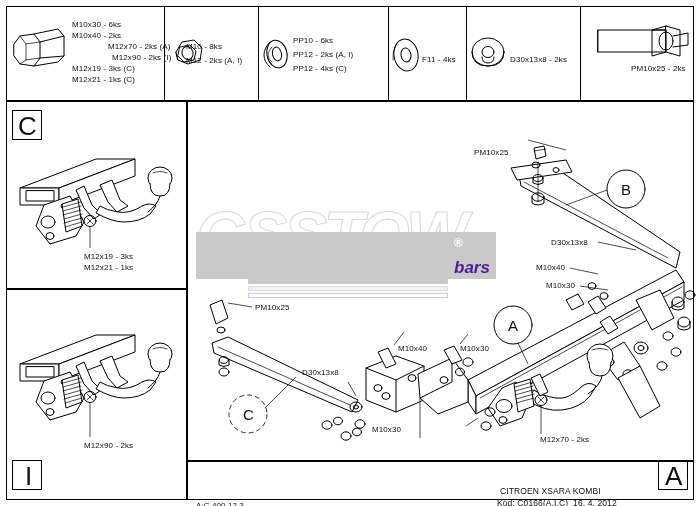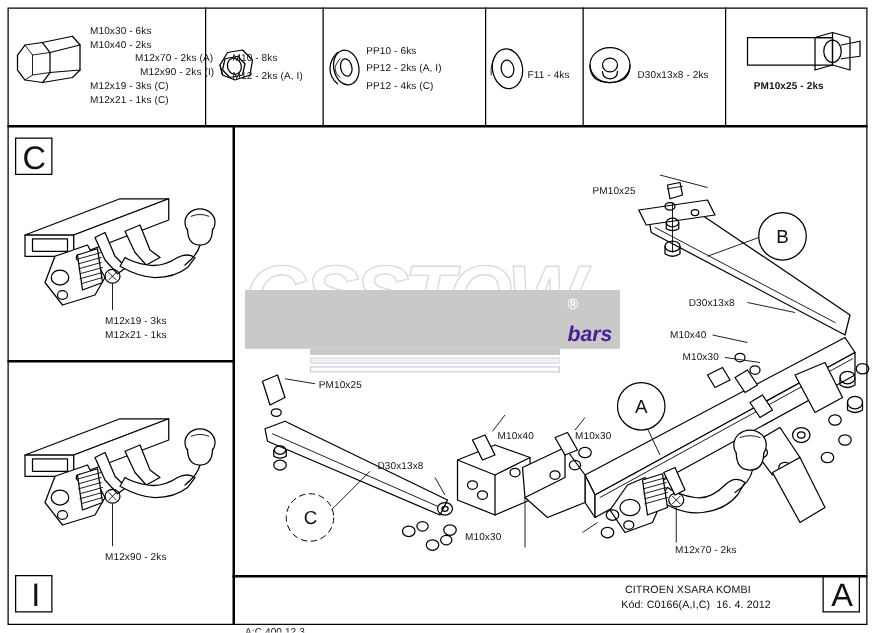--- a/index.html
+++ b/index.html
@@ -8,21 +8,21 @@
   #sheet{position:relative;width:700px;height:506px;background:#fff;}
 
   .ln{position:absolute;background:#000;}
   .hline{height:1px;}
   .vline{width:1px;}
 
   .box{position:absolute;border:1px solid #000;box-sizing:border-box;}
 
   .txt{position:absolute;white-space:pre;font-size:8px;line-height:10px;
        letter-spacing:.1px;color:#111;}
-  .txt.b{font-size:8.5px;}
+  .txt.b{font-size:8.5px;margin-top:20px;}
   .big{font-size:26px;line-height:26px;font-weight:300;}
   .mid{font-size:15px;line-height:15px;}
 
   svg{position:absolute;top:0;left:0;overflow:visible;}
   .s{fill:none;stroke:#000;stroke-width:1;
      stroke-linejoin:round;stroke-linecap:round;}
   .sf{fill:#fff;stroke:#000;stroke-width:1;stroke-linejoin:round;}
   .thin{stroke-width:.7;}
   .lead{fill:none;stroke:#000;stroke-width:.7;}
   .dash{fill:none;stroke:#000;stroke-width:.8;stroke-dasharray:5 3;}
@@ -132,21 +132,21 @@
   <div class="txt" style="left:186px;top:56px;">M12 - 2ks (A, I)</div>
 
   <div class="txt" style="left:293px;top:36px;">PP10 - 6ks</div>
   <div class="txt" style="left:293px;top:50px;">PP12 - 2ks (A, I)</div>
   <div class="txt" style="left:293px;top:64px;">PP12 - 4ks (C)</div>
 
   <div class="txt" style="left:422px;top:55px;">F11 - 4ks</div>
 
   <div class="txt" style="left:510px;top:55px;">D30x13x8 - 2ks</div>
 
-  <div class="txt" style="left:603px;top:64px;font-weight:bold;">PM10x25 - 2ks</div>
+  <div class="txt" style="left:631px;top:64px;">PM10x25 - 2ks</div>
 
   <div class="box" style="left:12px;top:110px;width:30px;height:30px;"></div>
   <div class="txt big" style="left:18px;top:113px;">C</div>
 
   <svg width="700" height="506">
 
     <g>
       <path class="sf" d="M20 188 L96 159 L135 159 L59 188 Z"></path>
       <path class="sf" d="M20 188 L20 205 L59 205 L59 188 Z"></path>
       <path class="sf" d="M59 188 L59 205 L135 176 L135 159 Z"></path>

